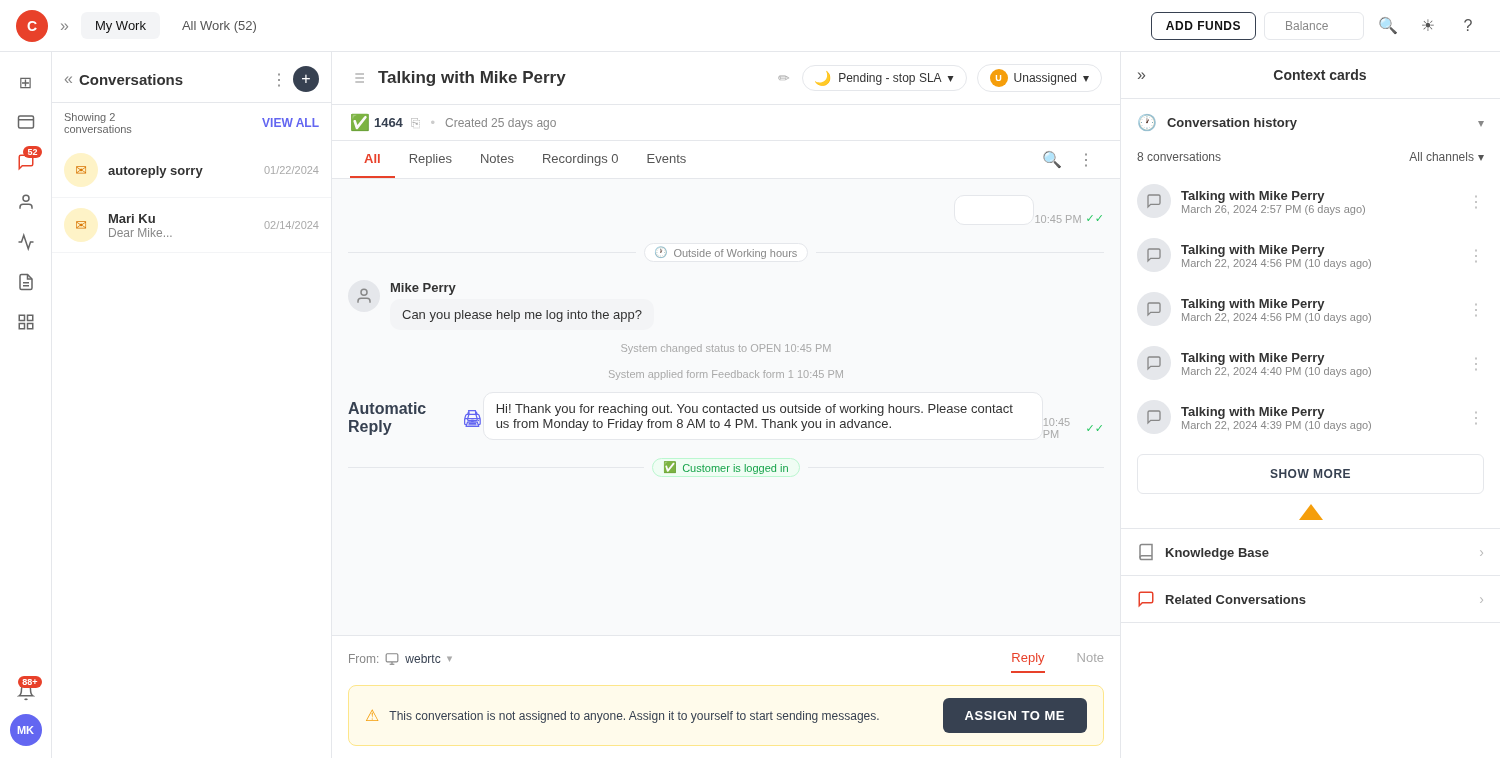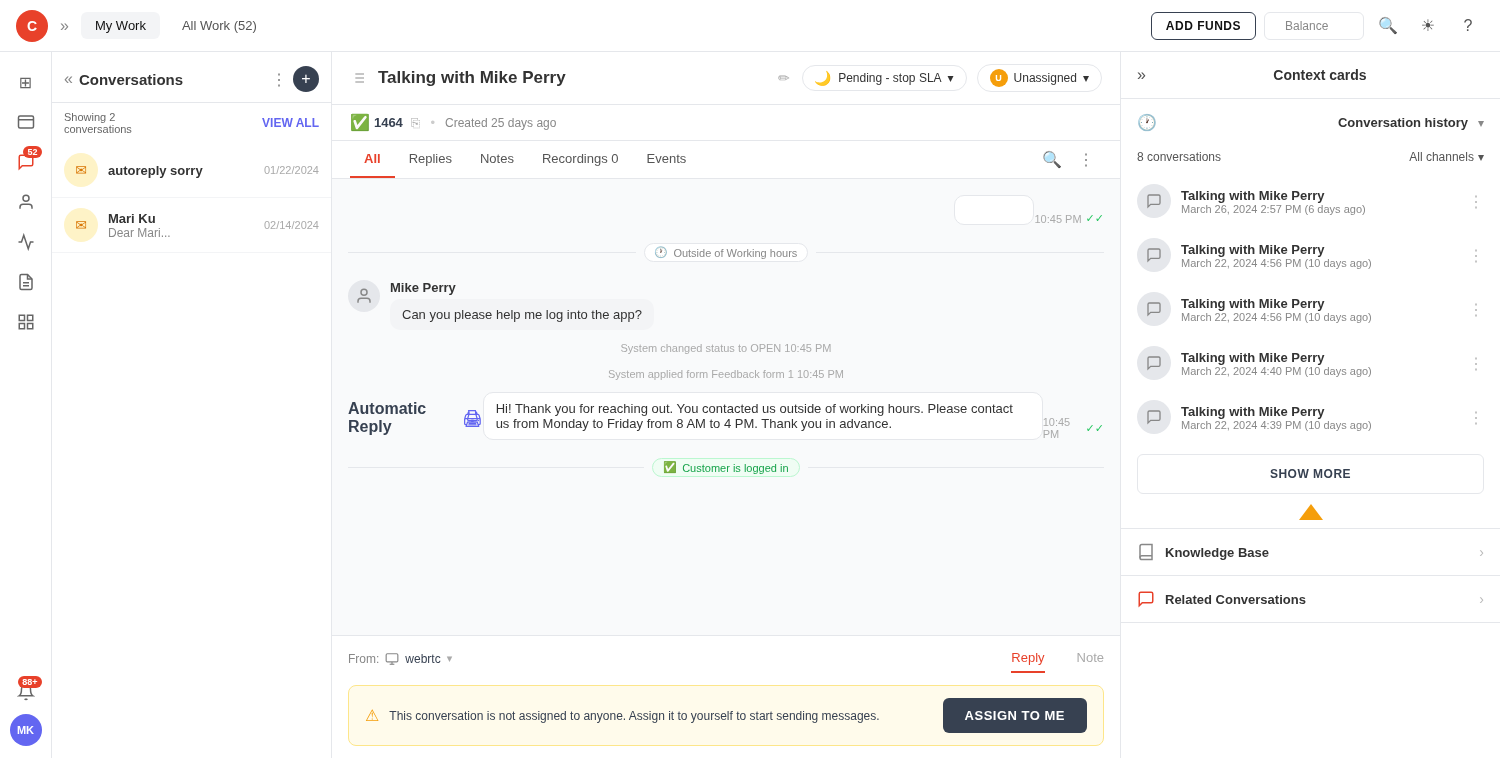--- a/index.html
+++ b/index.html
@@ -102,21 +102,21 @@
 
     
     .right-panel { width: 380px; background: #fff; border-left: 1px solid #e5e7eb; display: flex; flex-direction: column; flex-shrink: 0; overflow-y: auto; }
     .right-panel-header { display: flex; align-items: center; padding: 14px 16px; border-bottom: 1px solid #e5e7eb; gap: 10px; flex-shrink: 0; }
     .right-panel-chevron { color: #555; cursor: pointer; font-size: 16px; }
     .right-panel-title { font-weight: 700; font-size: 14px; flex: 1; text-align: center; }
 
     .conv-history-section { border-bottom: 1px solid #e5e7eb; }
     .conv-history-header { display: flex; align-items: center; padding: 14px 16px; gap: 10px; cursor: pointer; }
     .conv-history-icon { color: #6366f1; font-size: 16px; }
-    .conv-history-title { font-weight: 600; font-size: 13px; flex: 1; text-align: right; }
+    .conv-history-title { font-weight: 600; font-size: 13px; flex: 1; }
     .conv-history-chevron { color: #888; font-size: 12px; }
 
     .conv-history-meta { display: flex; justify-content: space-between; align-items: center; padding: 4px 16px 10px; }
     .conv-history-count { font-size: 12px; color: #555; }
     .conv-history-filter { display: flex; align-items: center; gap: 4px; font-size: 12px; color: #555; cursor: pointer; }
 
     .hist-item { display: flex; align-items: center; padding: 10px 16px; gap: 10px; cursor: pointer; }
     .hist-avatar { width: 34px; height: 34px; border-radius: 50%; background: #e5e7eb; display: flex; align-items: center; justify-content: center; font-size: 13px; color: #888; flex-shrink: 0; }
     .hist-info { flex: 1; min-width: 0; }
     .hist-name { font-weight: 600; font-size: 13px; }
@@ -220,21 +220,21 @@
         <div class="conv-item-icon">✉</div>
         <div class="conv-item-info">
           <div class="conv-item-name">autoreply sorry</div>
         </div>
         <div class="conv-item-date">01/22/2024</div>
       </div>
       <div class="conv-item">
         <div class="conv-item-icon">✉</div>
         <div class="conv-item-info">
           <div class="conv-item-name">Mari Ku</div>
-          <div class="conv-item-preview">Dear Mari...</div>
+          <div class="conv-item-preview">Dear Mike...</div>
         </div>
         <div class="conv-item-date">02/14/2024</div>
       </div>
     </div>
   </div>
 
   <div class="chat-area">
 
     <div class="chat-header">
       <svg width="16" height="16" viewBox="0 0 24 24" fill="none" stroke="#aaa" stroke-width="2">

